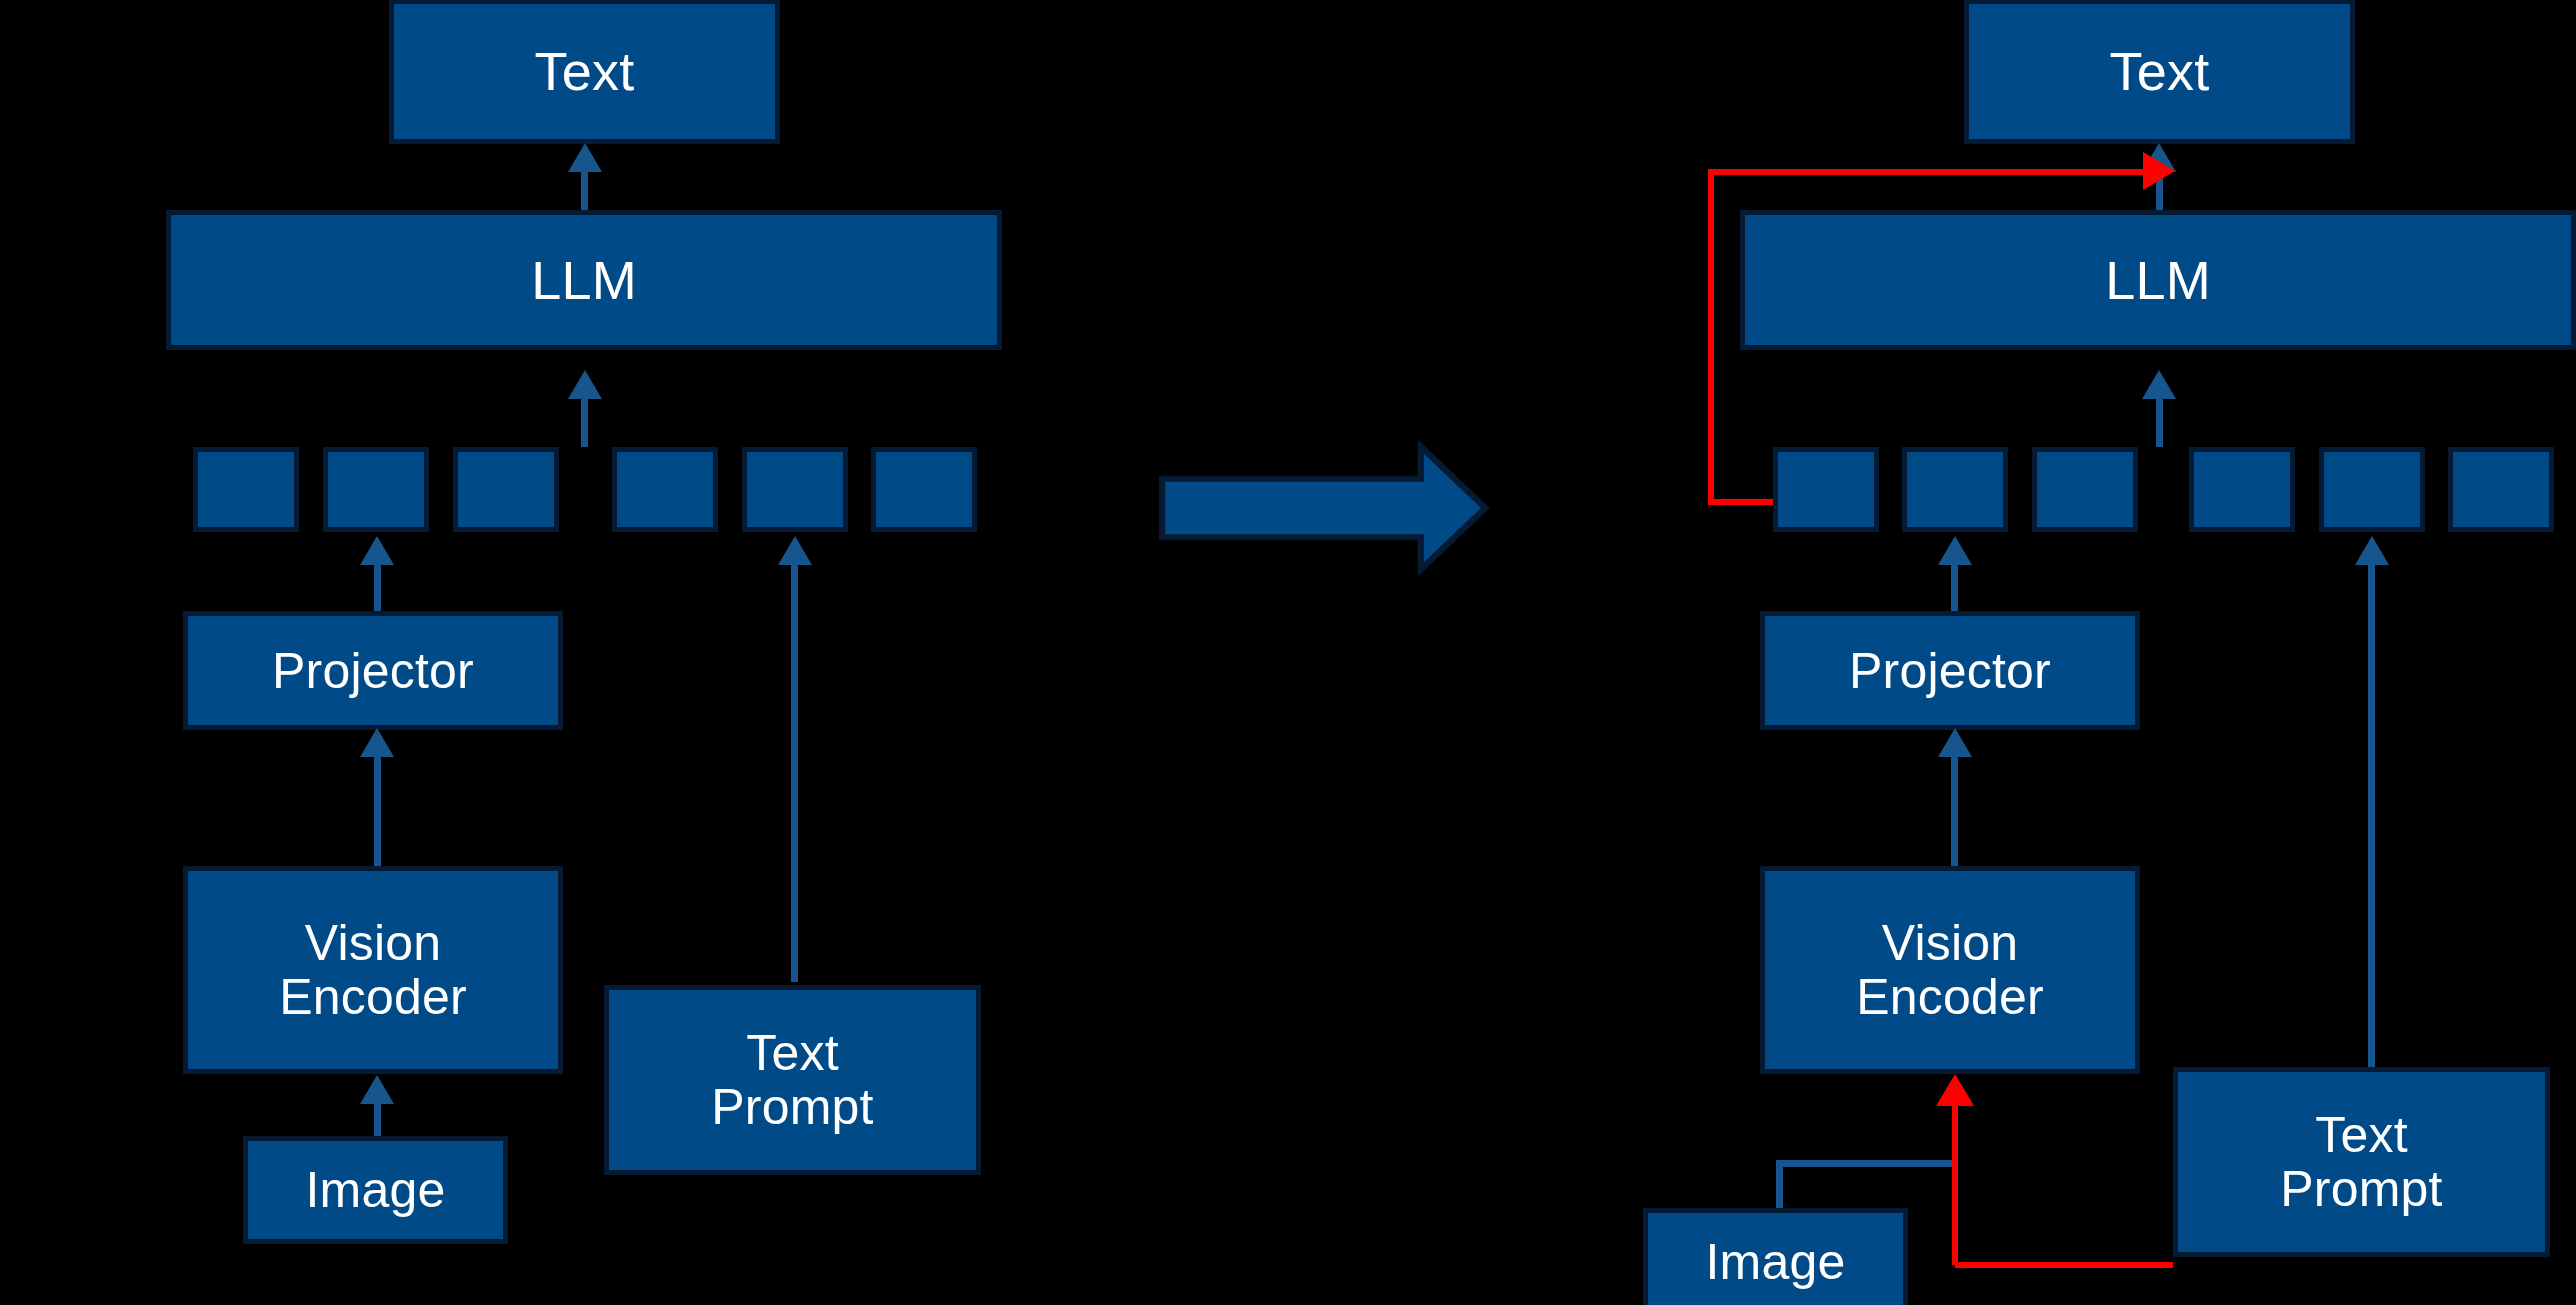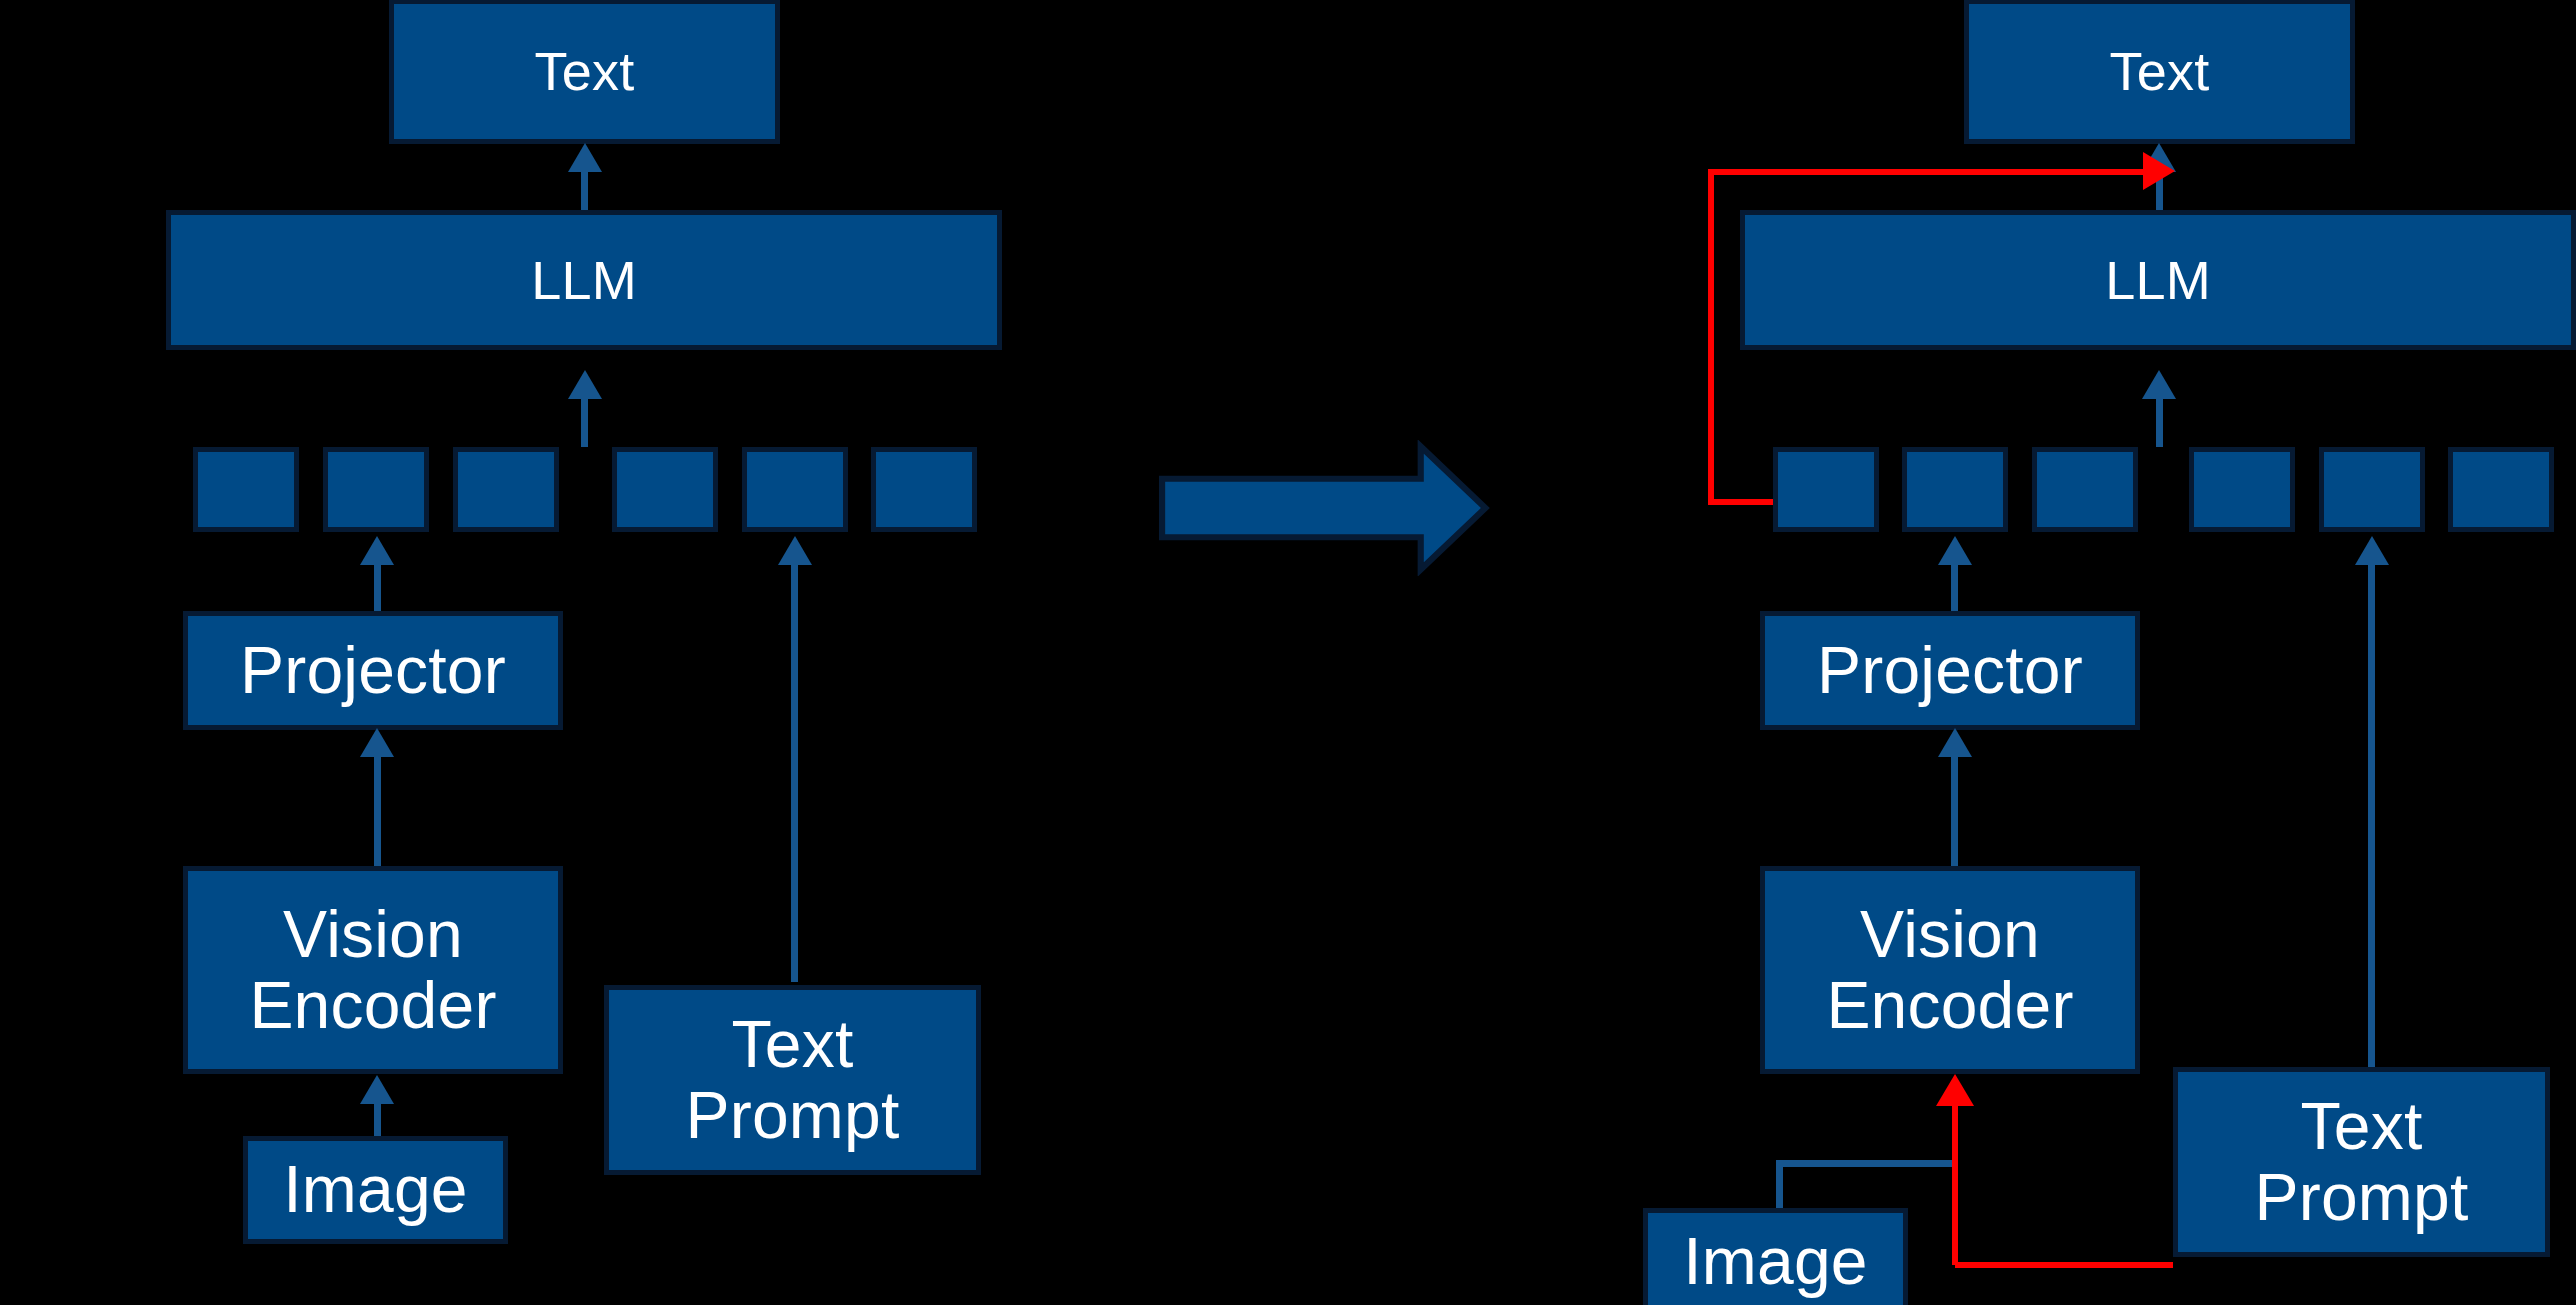--- a/index.html
+++ b/index.html
@@ -28,21 +28,21 @@
     line-height: 1.08;
     font-weight: 400;
     letter-spacing: 0.2px;
   }
   .token {
     position: absolute;
     background: #004A87;
     border: 5.4px solid #061A33;
   }
   .label-lg { font-size: 54px; }
-  .label-md { font-size: 66px; }
+  .label-md { font-size: 50px; }
   
   .line-v, .line-h {
     position: absolute;
     background: #16558E;
   }
   .line-v { width: 7px; }
   .line-h { height: 7px; }
   .ahead-up {
     position: absolute;
     width: 0; height: 0;

